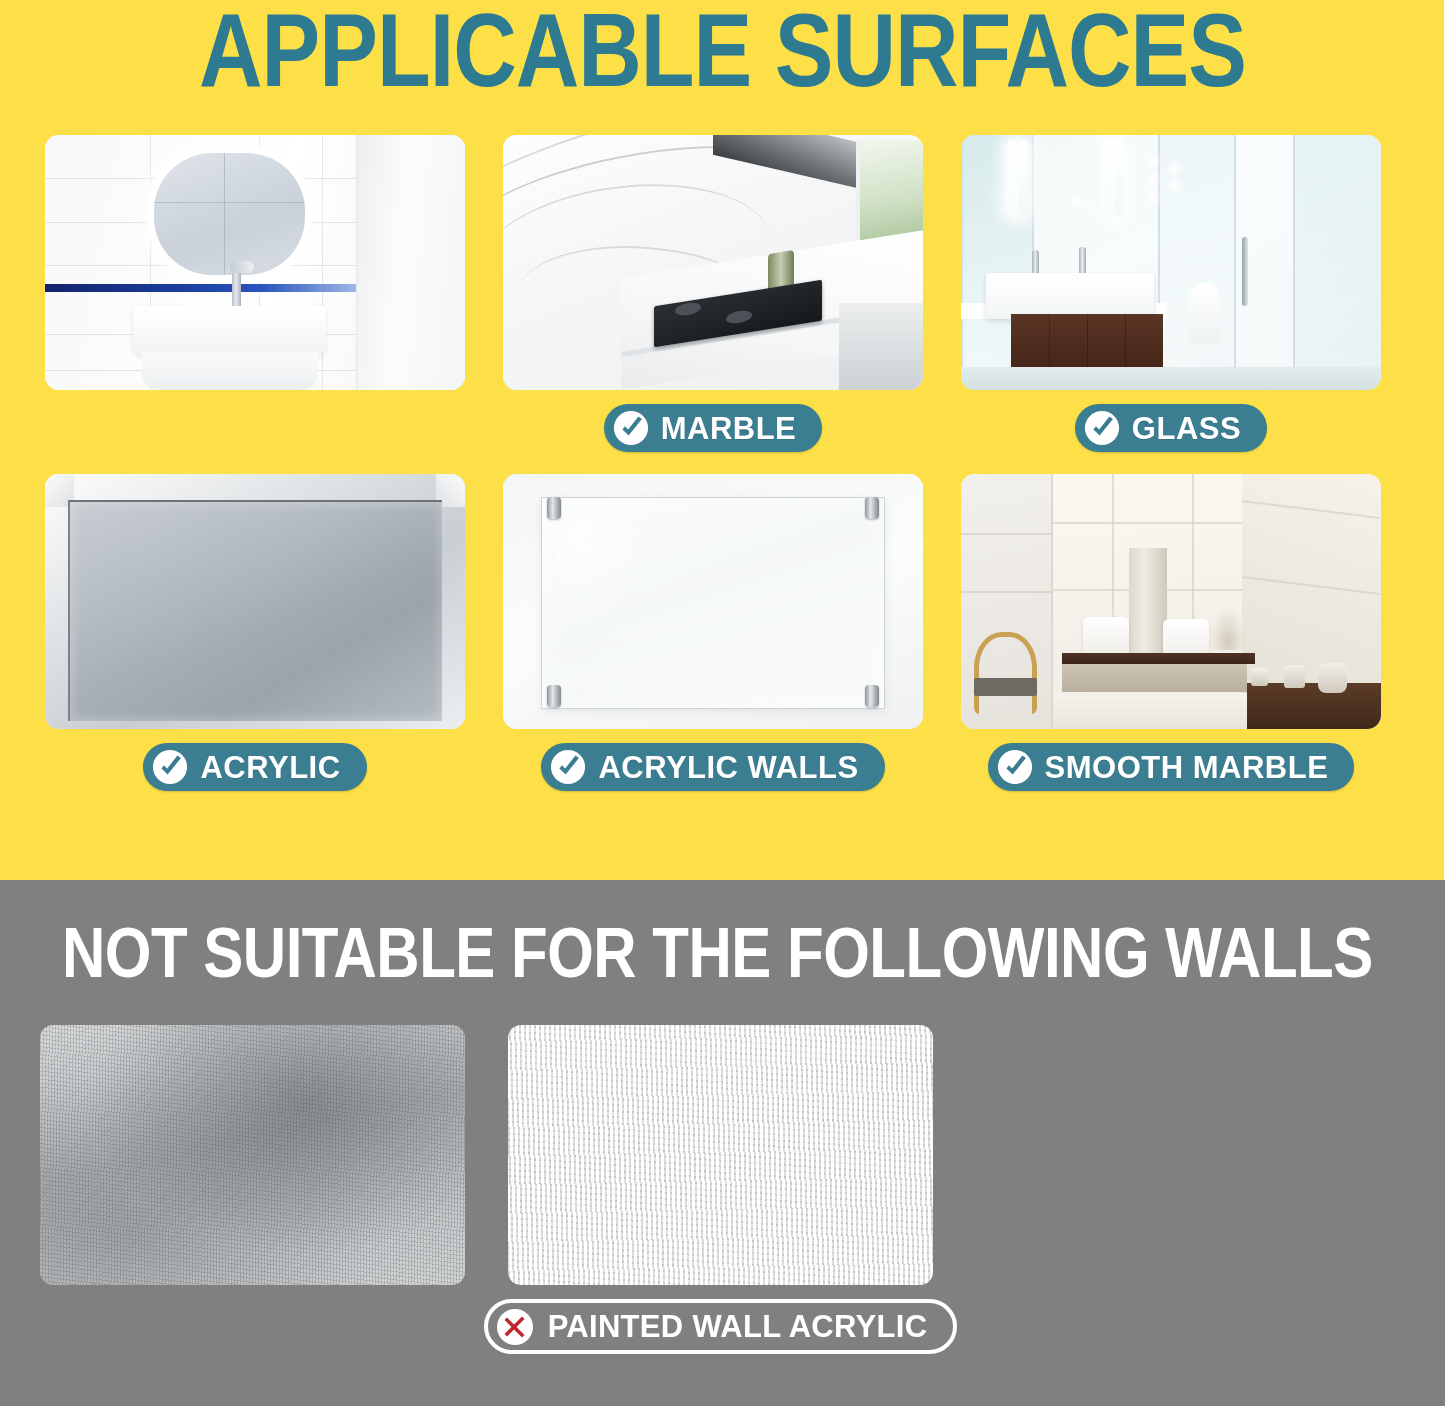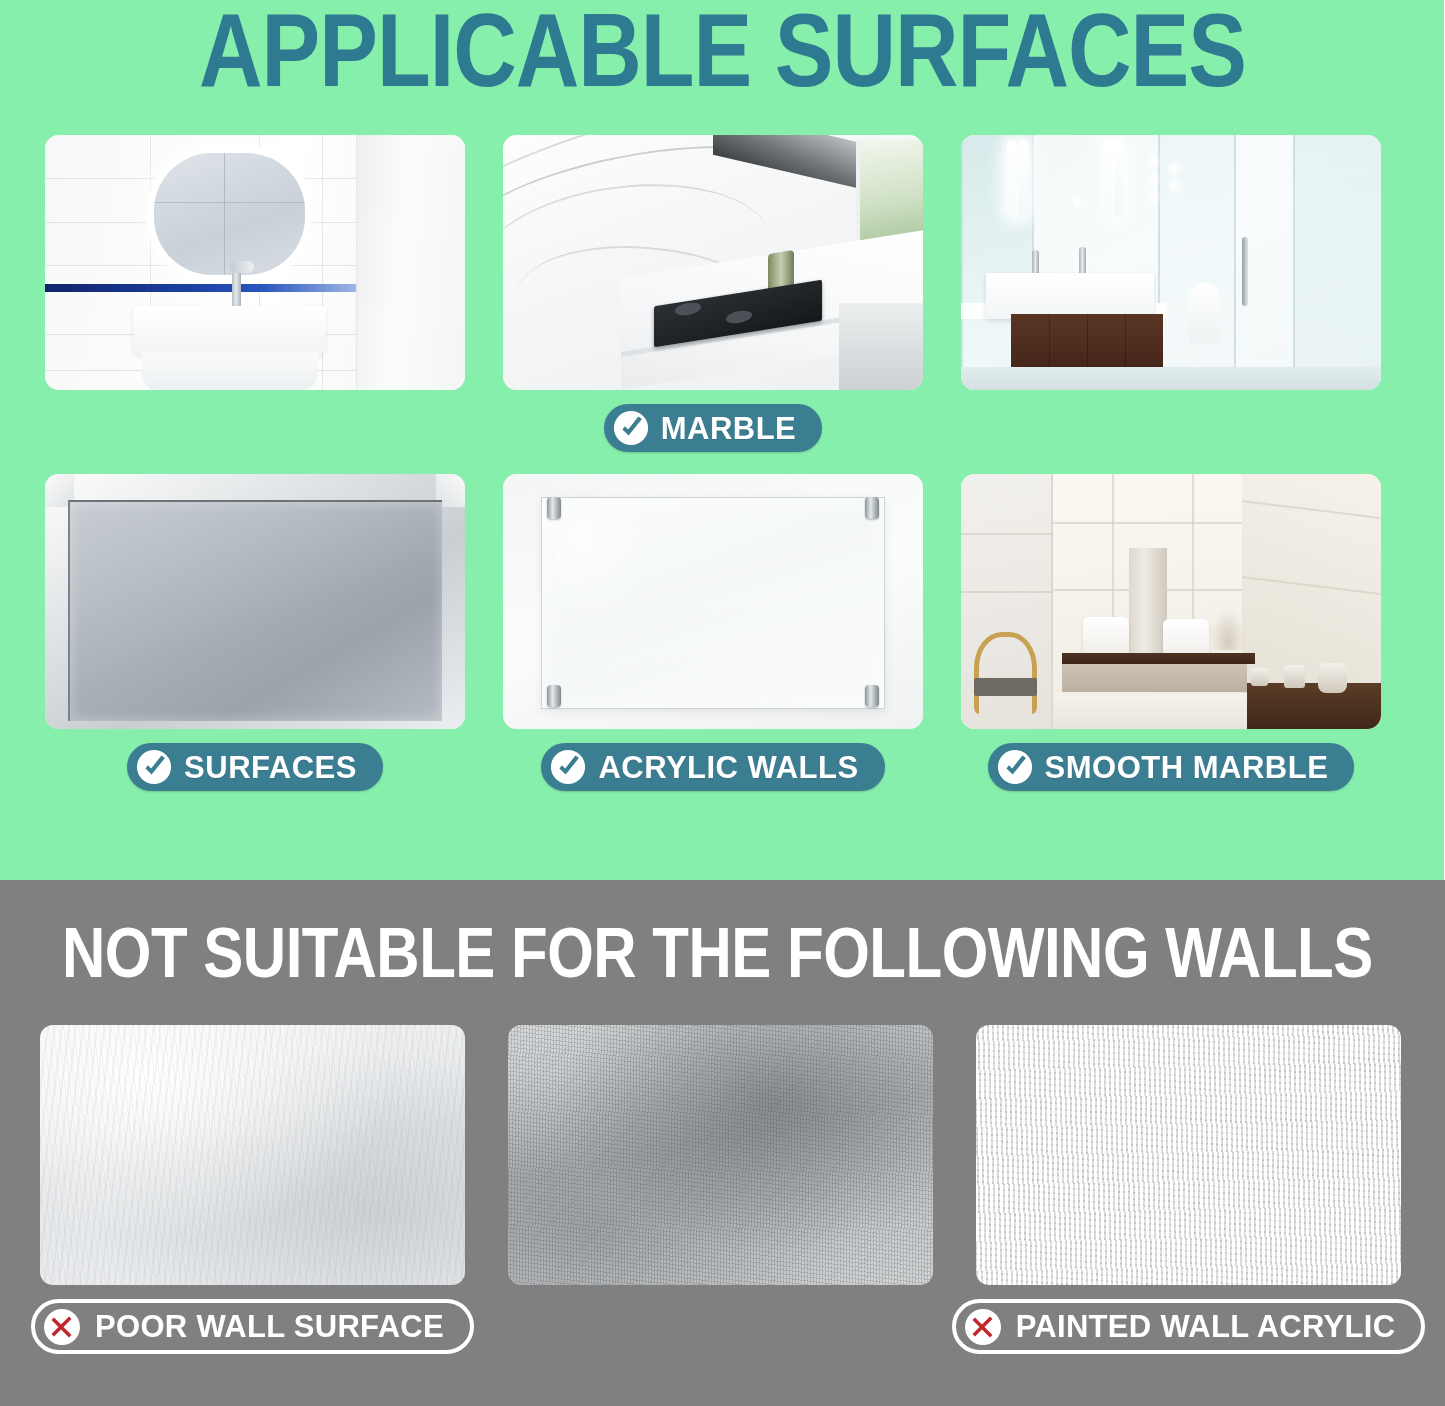--- a/index.html
+++ b/index.html
@@ -5,21 +5,21 @@
   * { margin:0; padding:0; box-sizing:border-box; }
   html,body { width:1445px; height:1406px; }
   body {
     font-family:"Liberation Sans", sans-serif;
     background:#ffffff;
     overflow:hidden;
   }
   .page { position:relative; width:1445px; height:1406px; background:#fff; }
 
   
-  .top-section { position:absolute; left:0; top:0; width:1444px; height:880px; background:#86efac; }
+  .top-section { position:absolute; left:0; top:0; width:1444px; height:880px; background:#fde047; }
 
   .main-title {
     position:absolute; left:0; top:-6px; width:1445px;
     text-align:center;
     font-size:88px;
     line-height:96px;
     font-weight:700;
     letter-spacing:-1px;
     color:#2E7B91;
     transform:scaleY(1.18) scaleX(1.0);
@@ -354,20 +354,31 @@
               <div class="vessel"></div>
               <div class="vanity">
                   <i style="left:25%"></i>
                   <i style="left:50%"></i>
                   <i style="left:75%"></i>
                 </div>
               <div class="handle"></div>
               <div class="floor"></div>
             </div>
           </div>
+          <div class="badge-wrap">
+            <div class="badge">
+              <span class="mark">
+                <svg viewBox="0 0 40 40" width="38" height="38">
+                  <circle cx="20" cy="20" r="18" fill="#ffffff"></circle>
+                  <path d="M11 21.5 L17.5 28 L31.5 10.5 L27.8 8 L17 21.5 L13.6 18.2 Z" fill="#3C7E91"></path>
+                </svg>
+              </span>
+              <span class="txt">GLASS</span>
+            </div>
+          </div>
         </div>
       </div>
 
       <div class="grid-row">
 
         <div class="cell">
           <div class="photo">
             <div class="scene s-window">
               <div class="frame"></div>
               <div class="c1"></div>
@@ -378,21 +389,21 @@
             </div>
           </div>
           <div class="badge-wrap">
             <div class="badge">
               <span class="mark">
                 <svg viewBox="0 0 40 40" width="38" height="38">
                   <circle cx="20" cy="20" r="18" fill="#ffffff"></circle>
                   <path d="M11 21.5 L17.5 28 L31.5 10.5 L27.8 8 L17 21.5 L13.6 18.2 Z" fill="#3C7E91"></path>
                 </svg>
               </span>
-              <span class="txt">SURFACES</span>
+              <span class="txt">ACRYLIC</span>
             </div>
           </div>
         </div>
 
         <div class="cell">
           <div class="photo">
             <div class="scene s-acryl">
               <div class="sheet"></div>
               <div class="stud st1"></div>
                 <div class="stud st2"></div>
@@ -457,35 +468,20 @@
       </div>
     </div>
   </div>
 
   <div class="bottom-section">
 
     <div class="sub-title">NOT SUITABLE FOR THE FOLLOWING WALLS</div>
 
     <div class="bgrid">
 
-      <div class="bcell">
-        <div class="tex t-poor"></div>
-        <div class="bbadge-wrap">
-          <div class="bbadge">
-            <span class="mark">
-              <svg viewBox="0 0 40 40" width="40" height="40">
-                <circle cx="20" cy="20" r="18" fill="#ffffff"></circle>
-                <path d="M12 10.5 L29.5 28 L27 30.5 L9.5 13 Z" fill="#C0272D"></path>
-                <path d="M29.5 12 L12 29.5 L9.5 27 L27 9.5 Z" fill="#C0272D"></path>
-              </svg>
-            </span>
-            <span class="txt">POOR WALL SURFACE</span>
-          </div>
-        </div>
-      </div>
 
       <div class="bcell">
         <div class="tex t-rough"></div>
       </div>
 
       <div class="bcell">
         <div class="tex t-painted"></div>
         <div class="bbadge-wrap">
           <div class="bbadge">
             <span class="mark">

